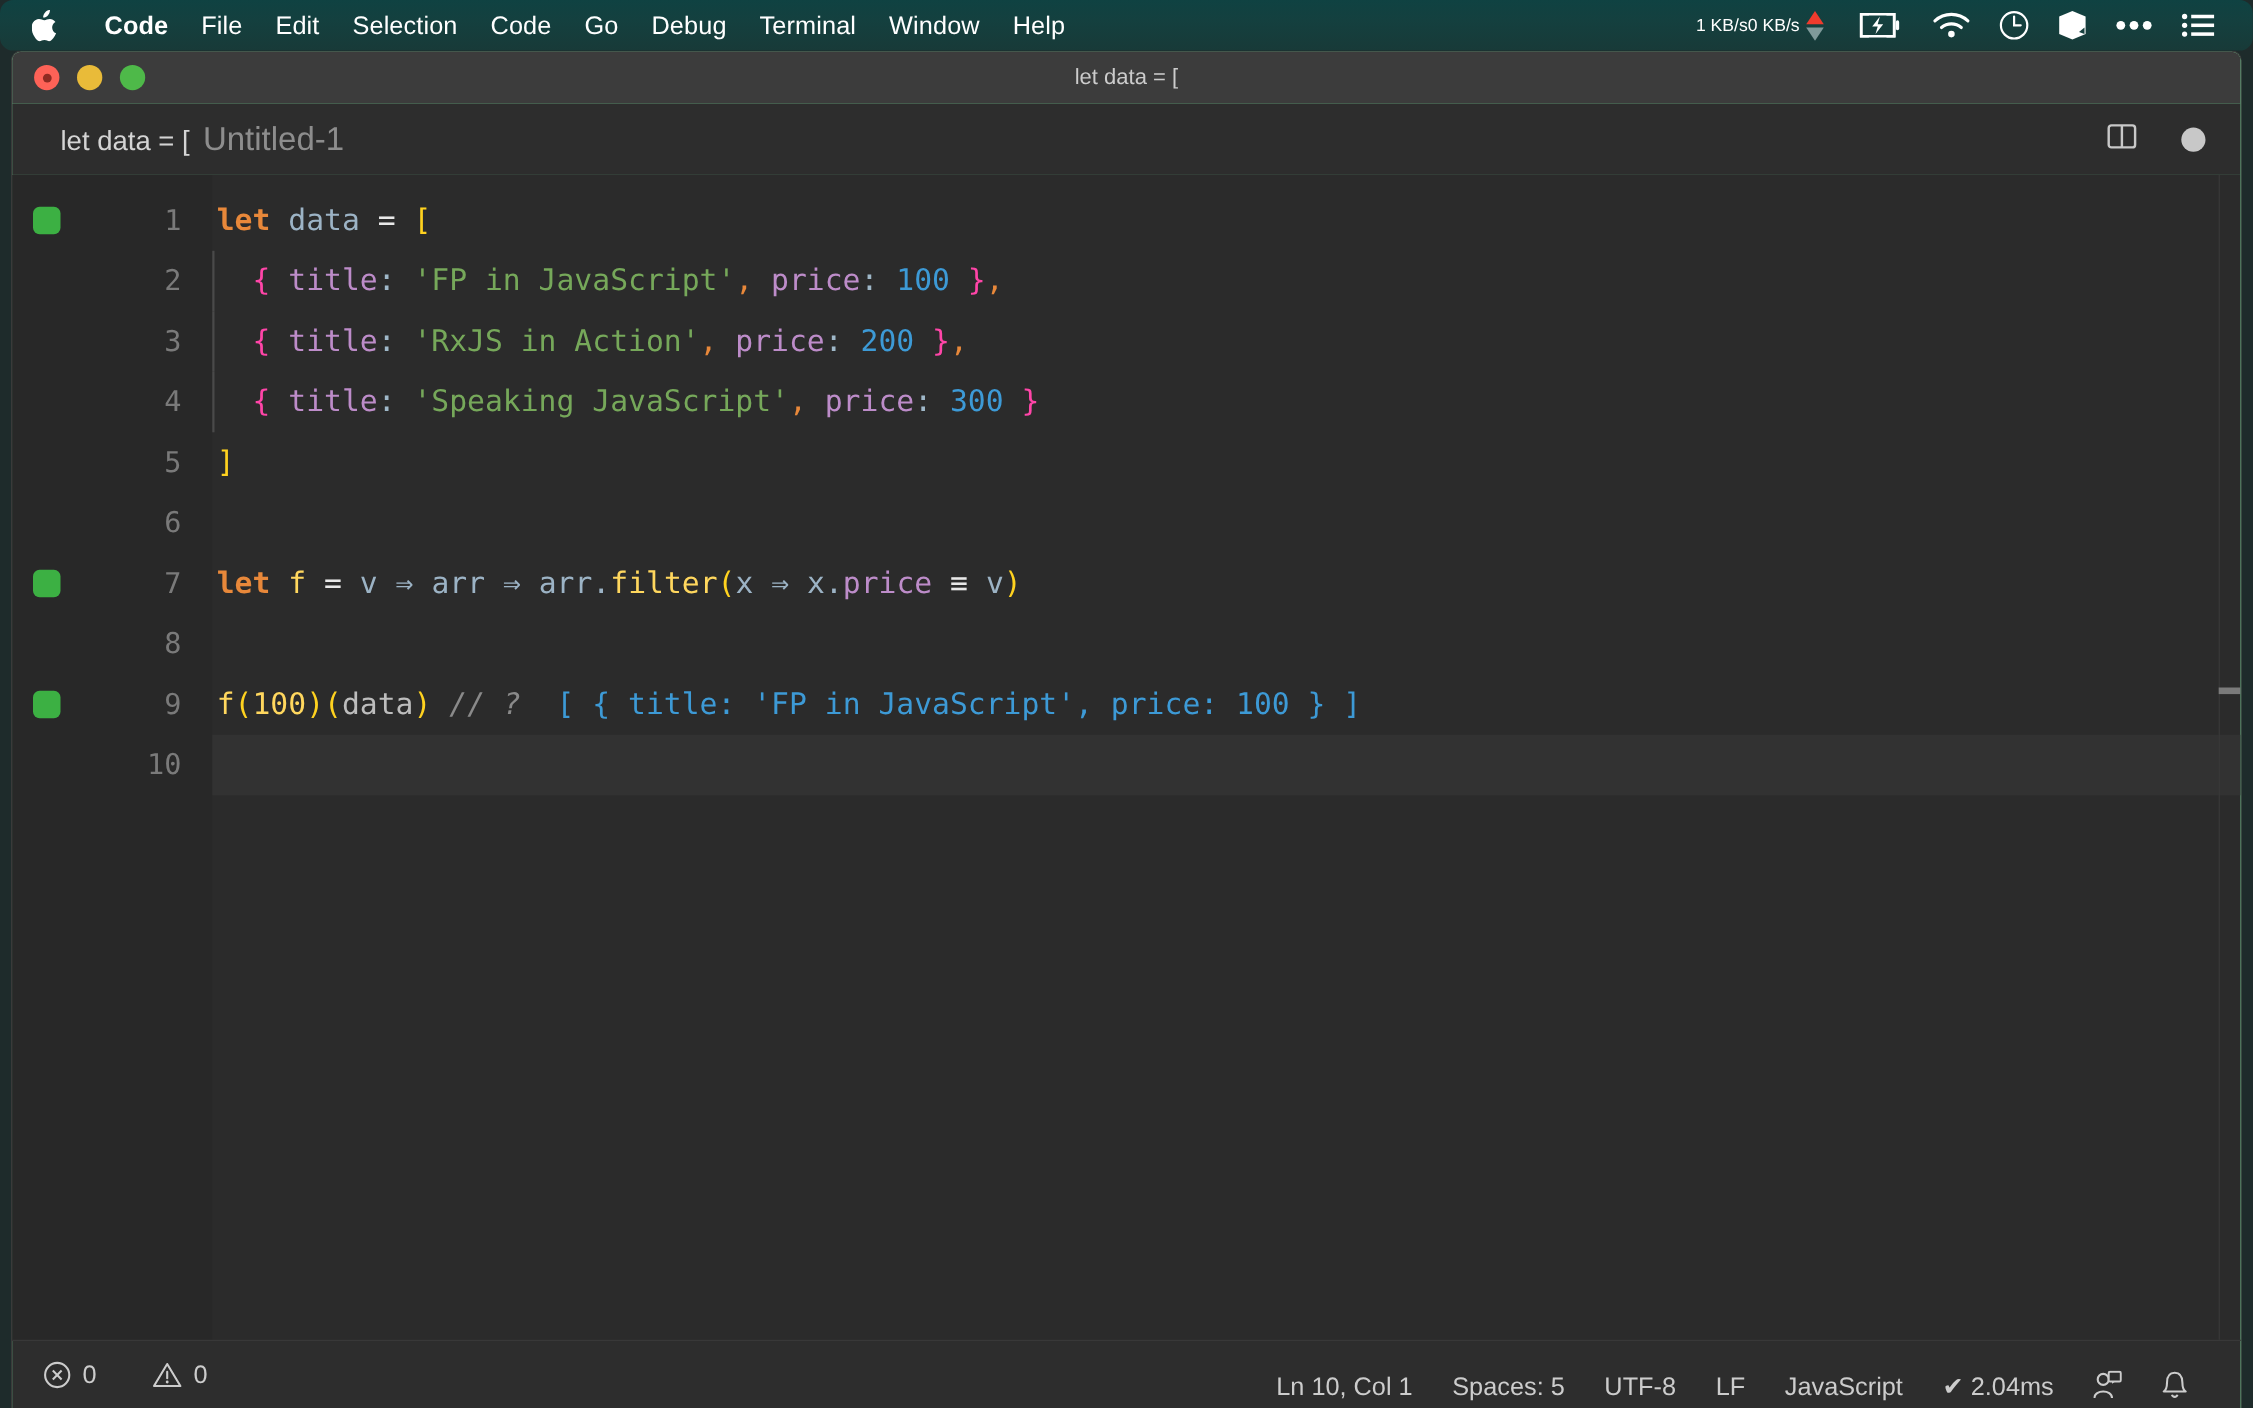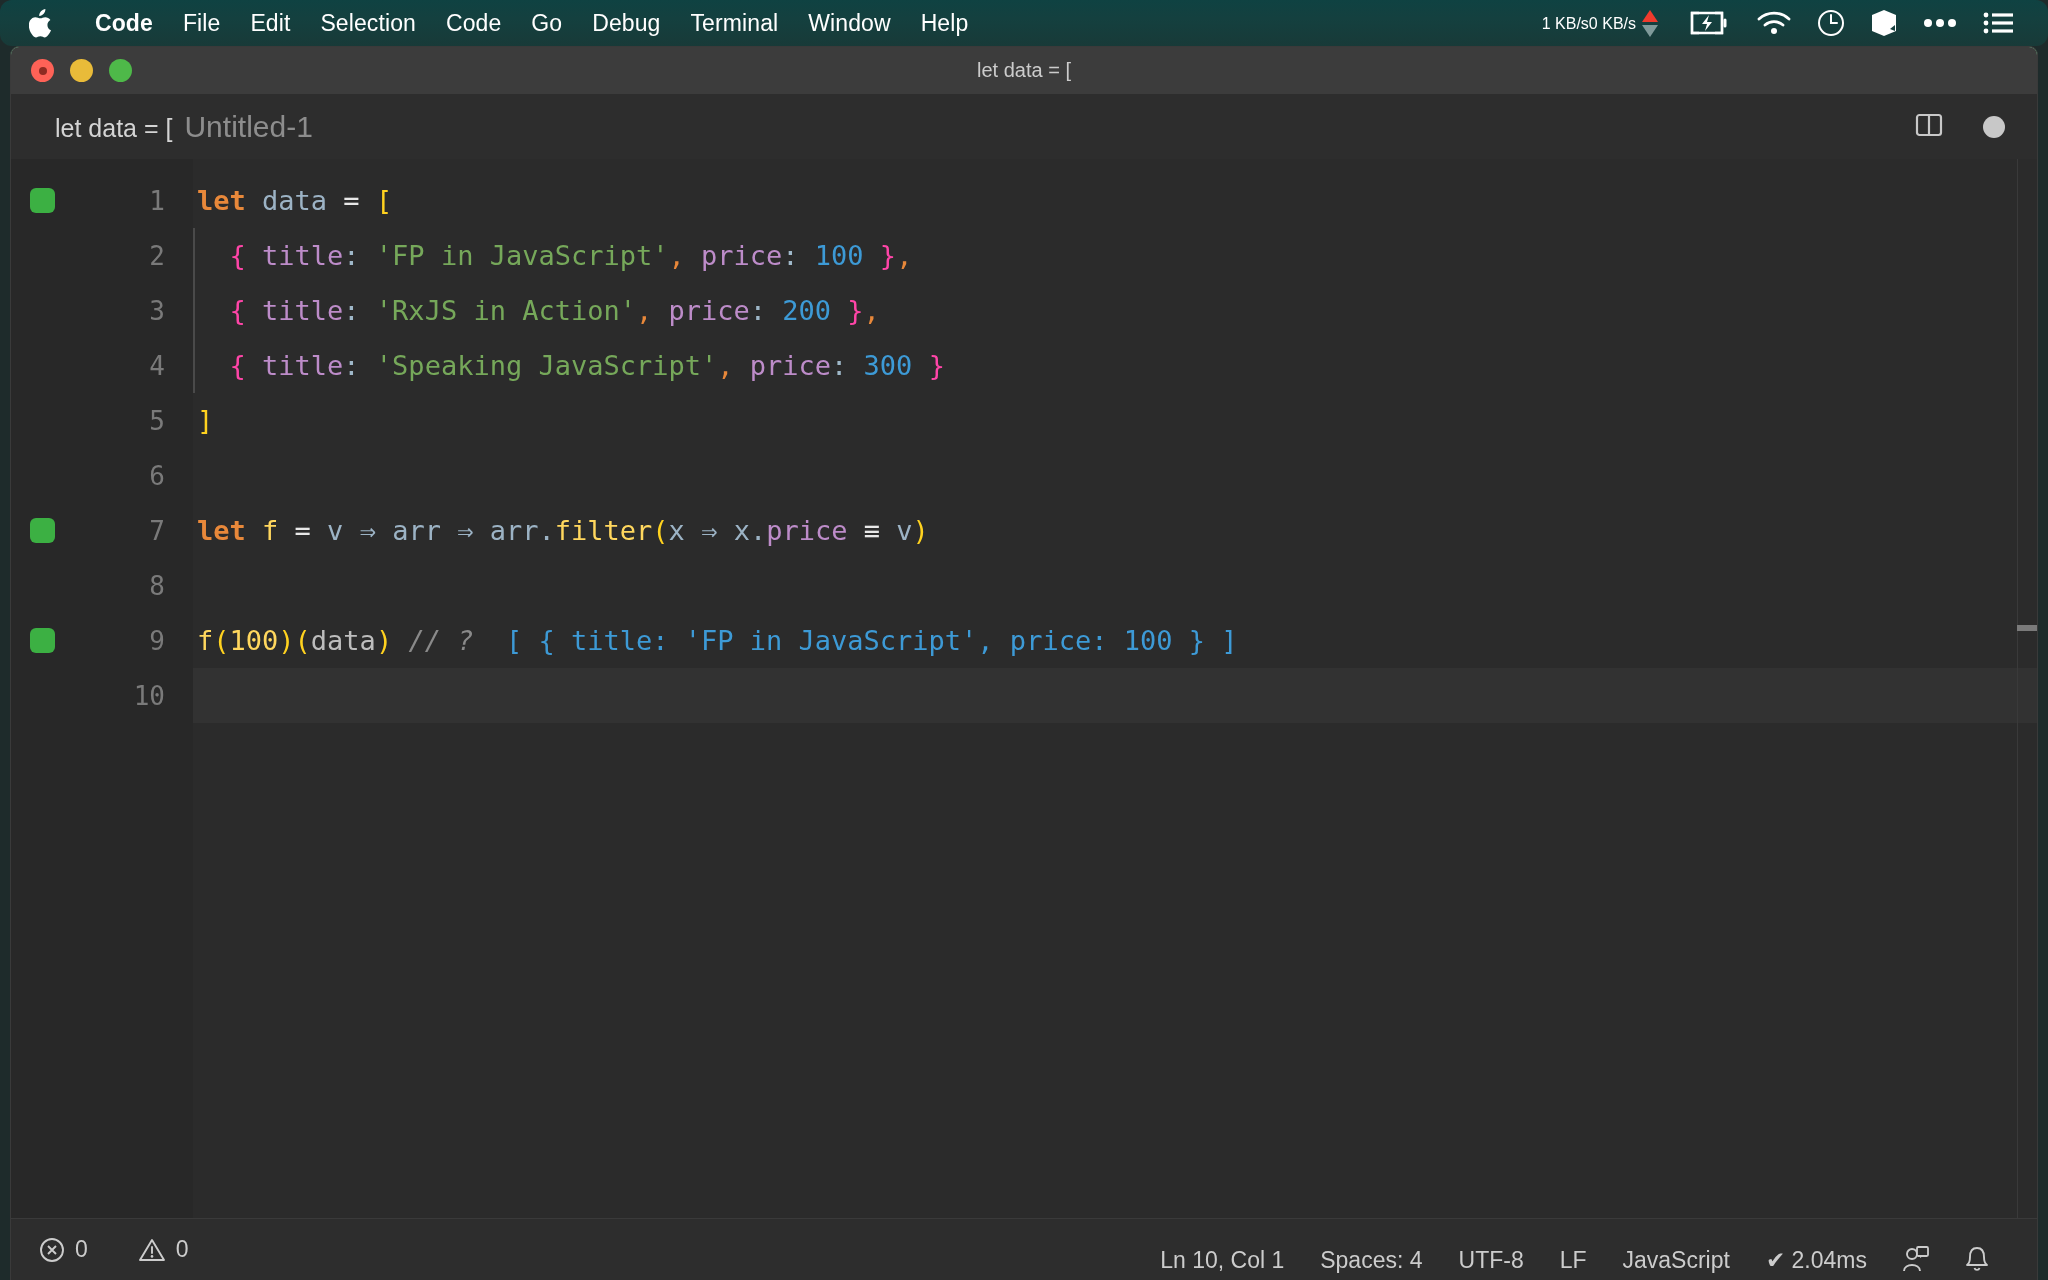--- a/index.html
+++ b/index.html
@@ -410,21 +410,21 @@
             <path d="M14 10 V16" stroke="#cccccc" stroke-width="1.9" stroke-linecap="round"></path>
             <circle cx="14" cy="19.4" r="1.3" fill="#cccccc"></circle>
           </svg>
         </span>
         <span>0</span>
       </div>
     </div>
 
     <div class="sb-right">
       <div class="sb-item">Ln 10, Col 1</div>
-      <div class="sb-item">Spaces: 4</div>
+      <div class="sb-item">Spaces: 5</div>
       <div class="sb-item">UTF-8</div>
       <div class="sb-item">LF</div>
       <div class="sb-item">JavaScript</div>
       <div class="sb-item">✔ 2.04ms</div>
       <div class="sb-item">
         <svg width="26" height="28" viewBox="0 0 26 28">
           <circle cx="9" cy="8" r="5" stroke="#cccccc" stroke-width="1.9" fill="none"></circle>
           <path d="M1 25 C1 17 17 17 17 25" stroke="#cccccc" stroke-width="1.9" fill="none"></path>
           <rect x="14" y="1" width="11" height="9" rx="1.2" stroke="#cccccc" stroke-width="1.8" fill="#2d2d2d"></rect>
           <path d="M17 12 L17 10 L20 10 Z" fill="#cccccc"></path>

